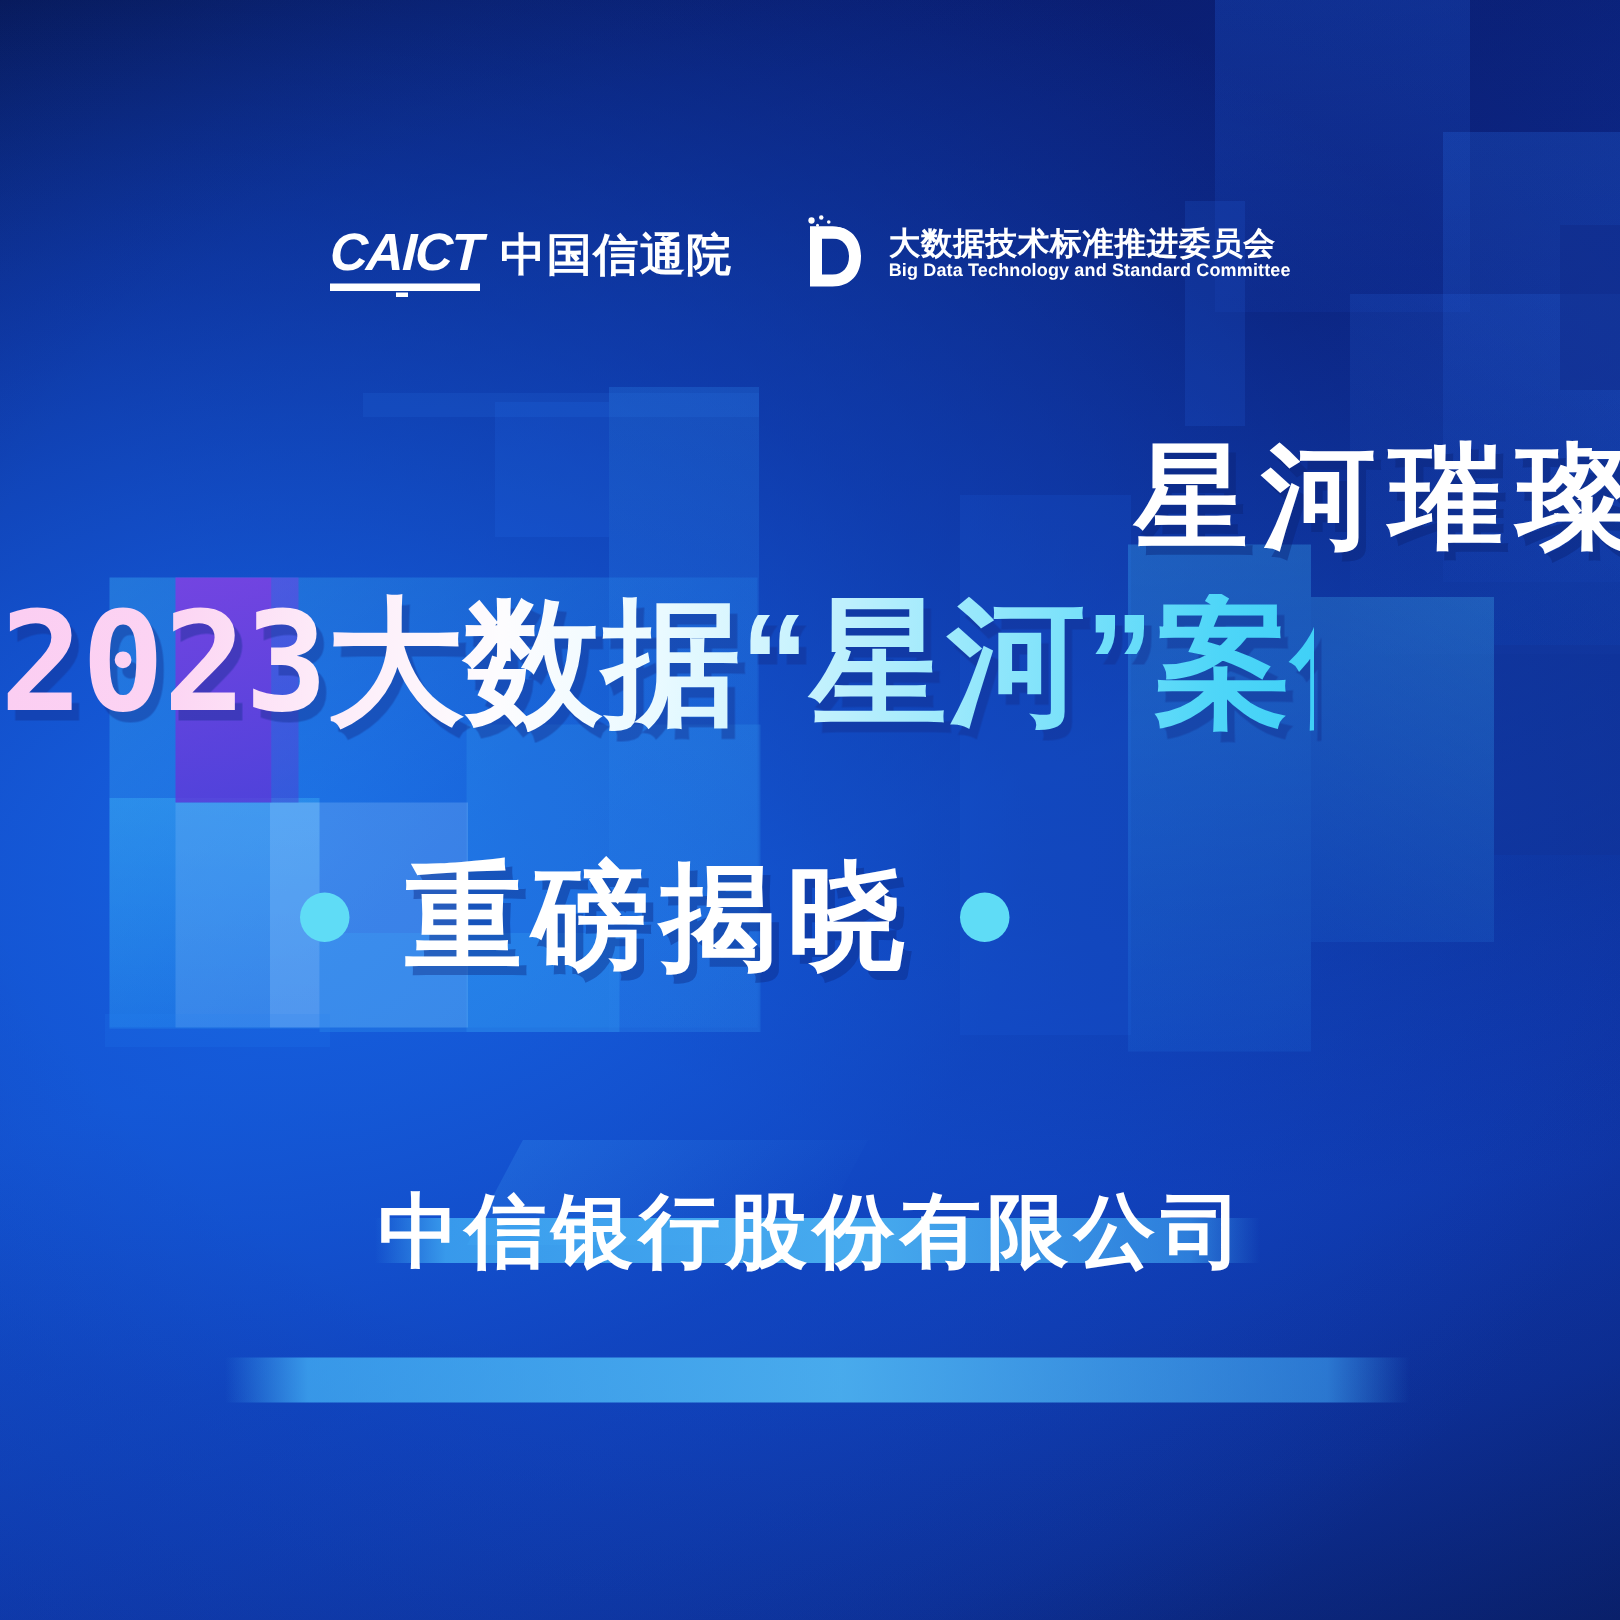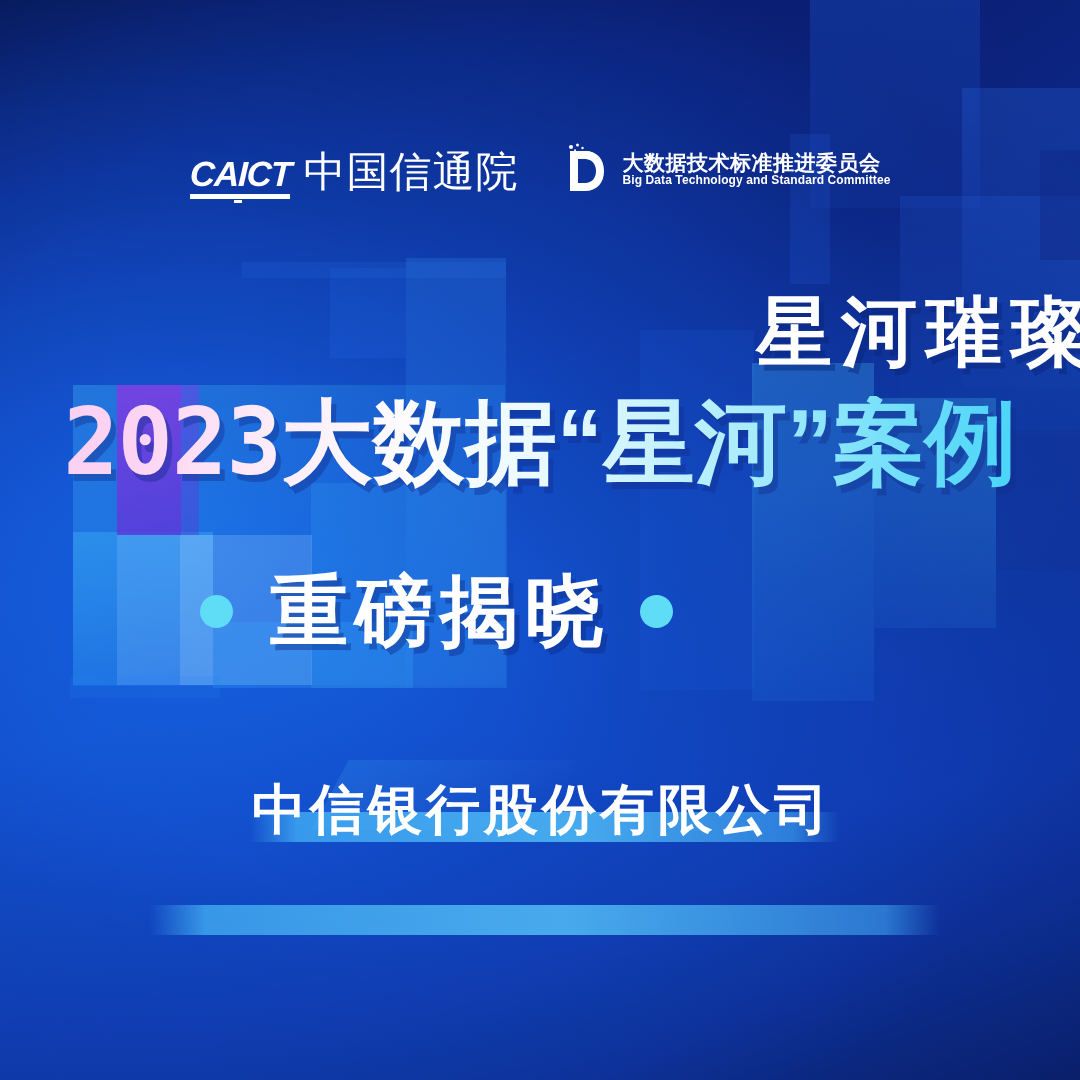--- a/index.html
+++ b/index.html
@@ -172,22 +172,22 @@
   }
   .caict-rule::after {
     content: "";
     position: absolute;
     left: 44%;
     bottom: -4px;
     width: 8px; height: 3px;
     background: #ffffff;
   }
   .caict-cn {
-    font-size: 42px;
-    font-weight: 400;
+    font-size: 30px;
+    font-weight: 700;
     color: #ffffff;
     letter-spacing: 1px;
     line-height: 1;
     margin-top: 12px;
   }
 
   .logo-bdtsc {
     display: flex;
     align-items: center;
     gap: 14px;
@@ -225,21 +225,21 @@
     letter-spacing: 9px;
     text-indent: 9px;
     line-height: 1;
     text-shadow: 5px 6px 0 rgba(10,36,120,0.45);
     white-space: nowrap;
   }
 
   .headline-2 {
     position: absolute;
     left: 0; top: 396px;
-    width: 1080px;
+    width: 876px;
     text-align: center;
     font-size: 92px;
     font-weight: 700;
     letter-spacing: 0px;
     line-height: 1;
     white-space: nowrap;
     background-image: linear-gradient(95deg,
         #fbcdf2 0%, #fcd4f3 13%, #fdeaf8 24%,
         #fdfcfe 38%, #eafaff 50%,
         #bdf0fd 64%, #86e4fb 78%, #4fd6f8 92%, #3fd0f7 100%);
@@ -286,20 +286,21 @@
     position: absolute;
     width: 1080px;
     text-align: center;
     white-space: nowrap;
     font-size: 54px;
     font-weight: 700;
     color: #ffffff;
     letter-spacing: 4px;
     text-indent: 4px;
     line-height: 1;
+    margin-top: 12px;
   }
   .winner-1 { left: 0; top: 782px; }
   .winner-2 { left: 0; top: 874px; font-size: 56px; }
 
   .winner-band {
     position: absolute;
     height: 30px;
     pointer-events: none;
   }
   .band-1 {

